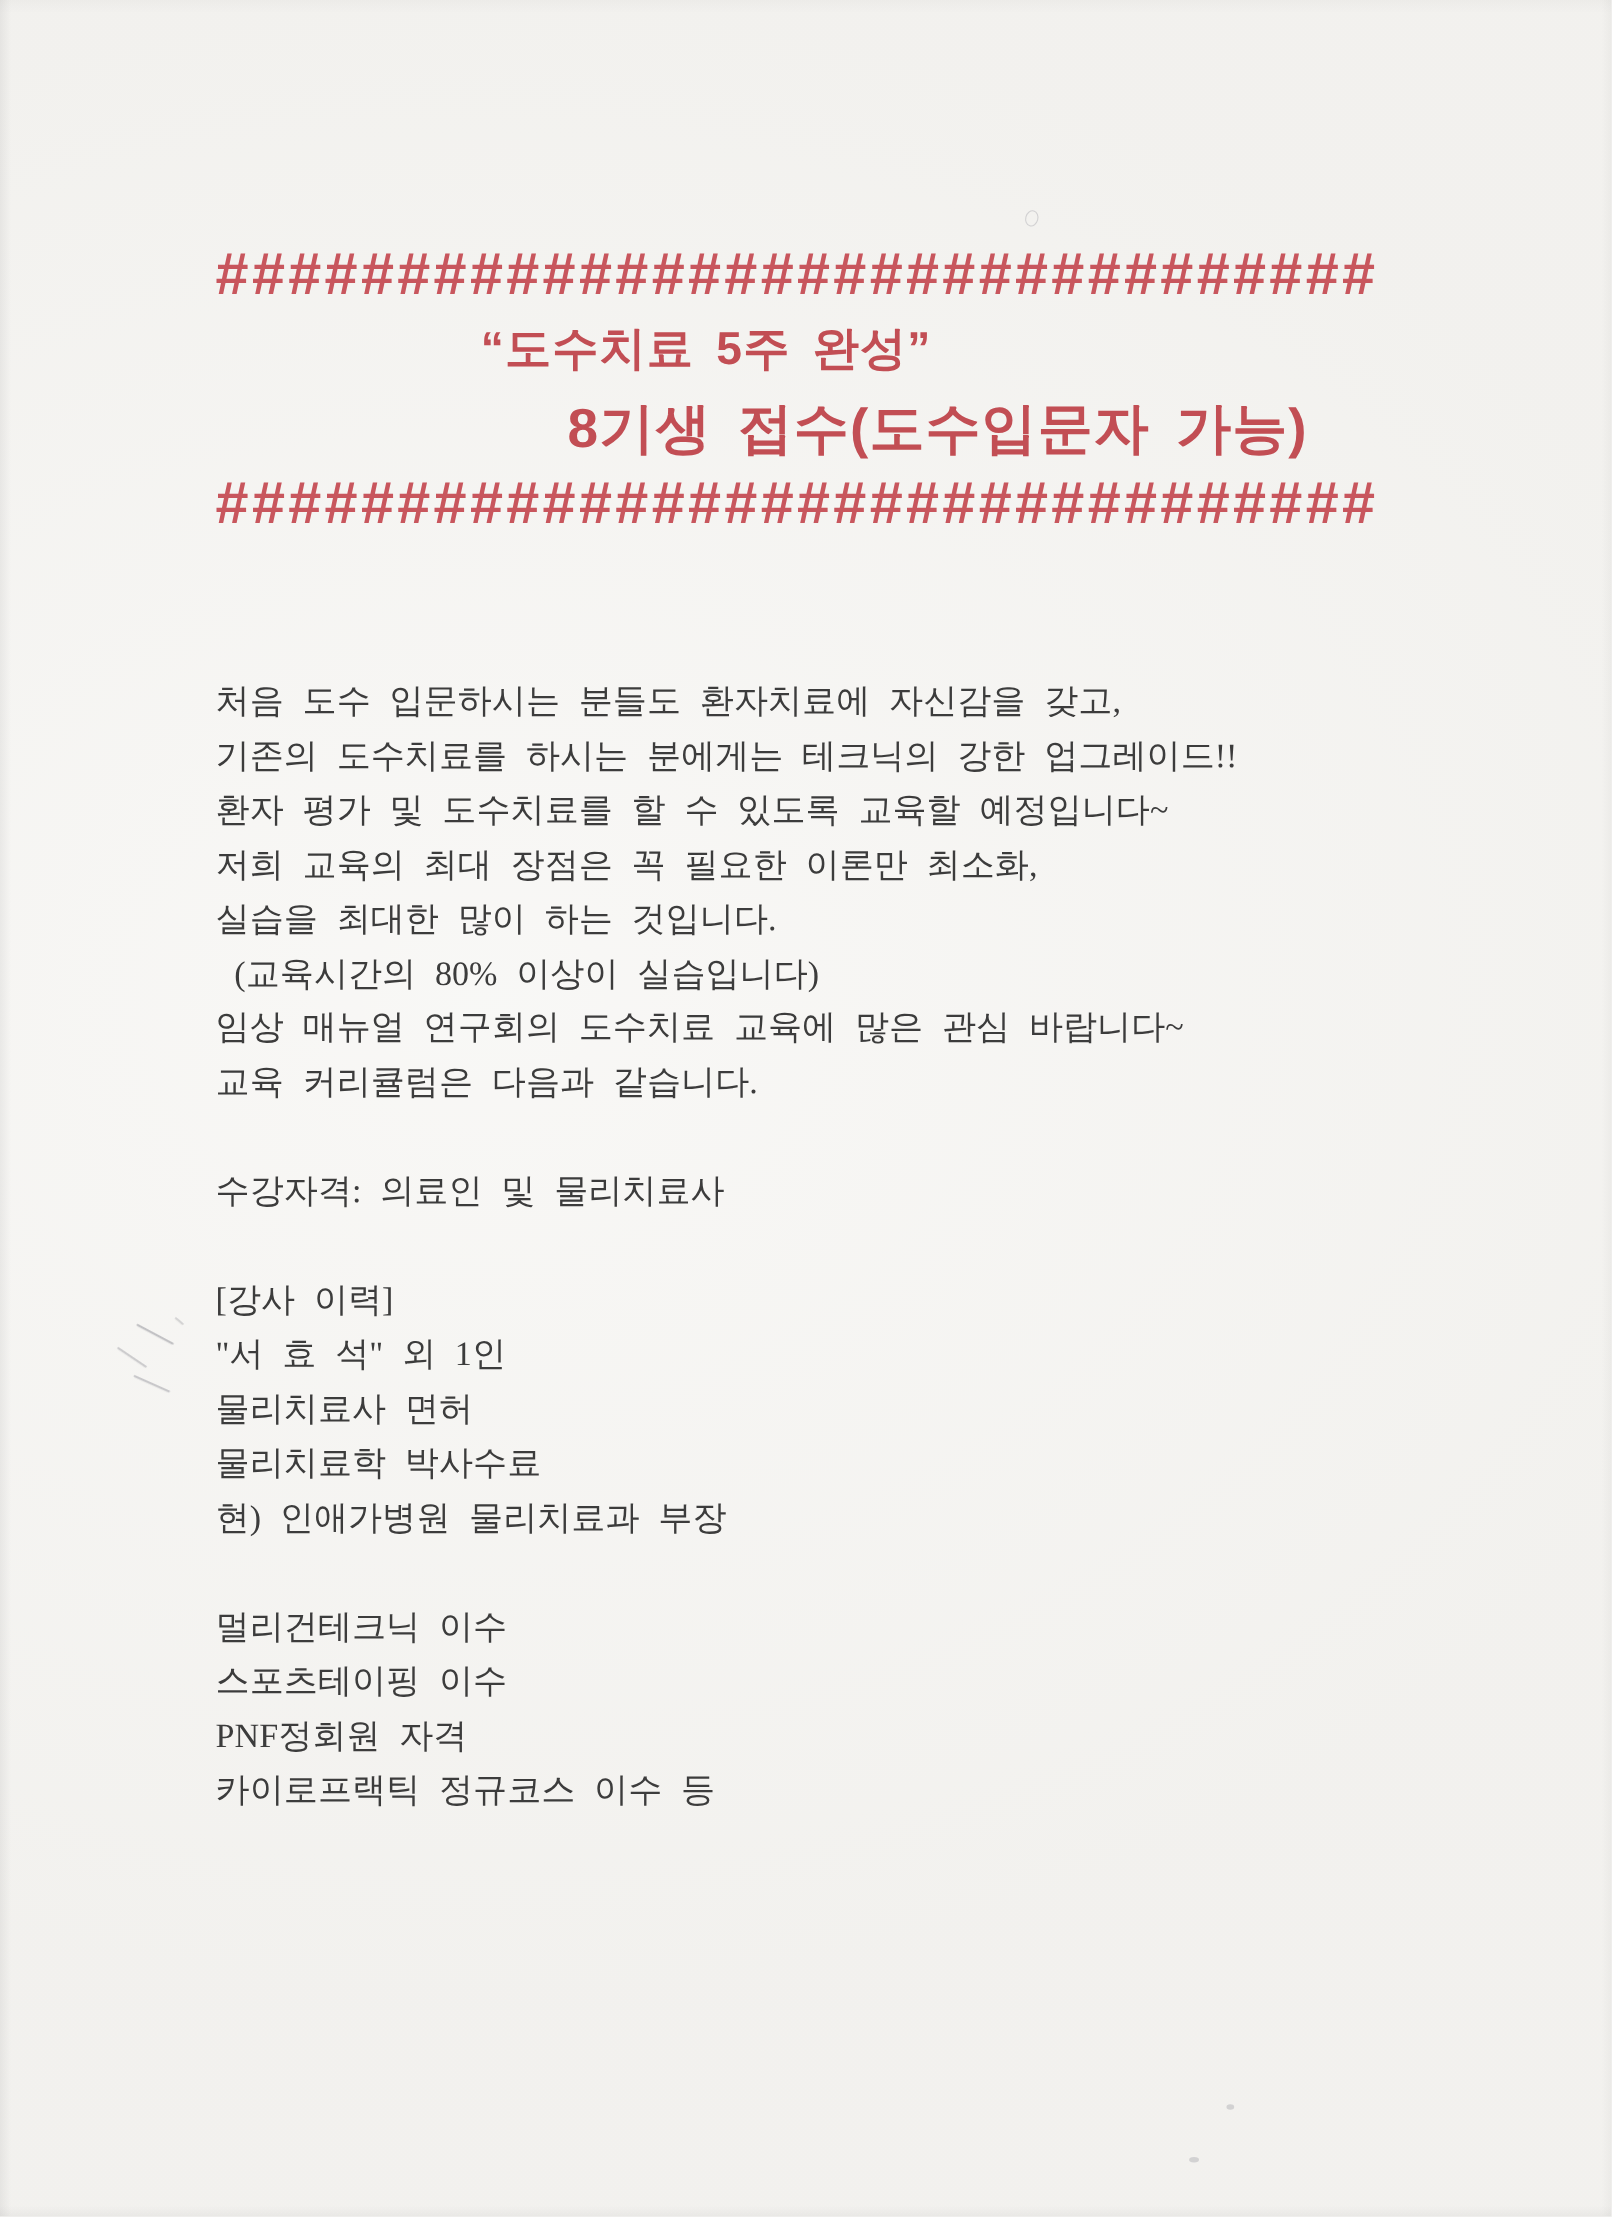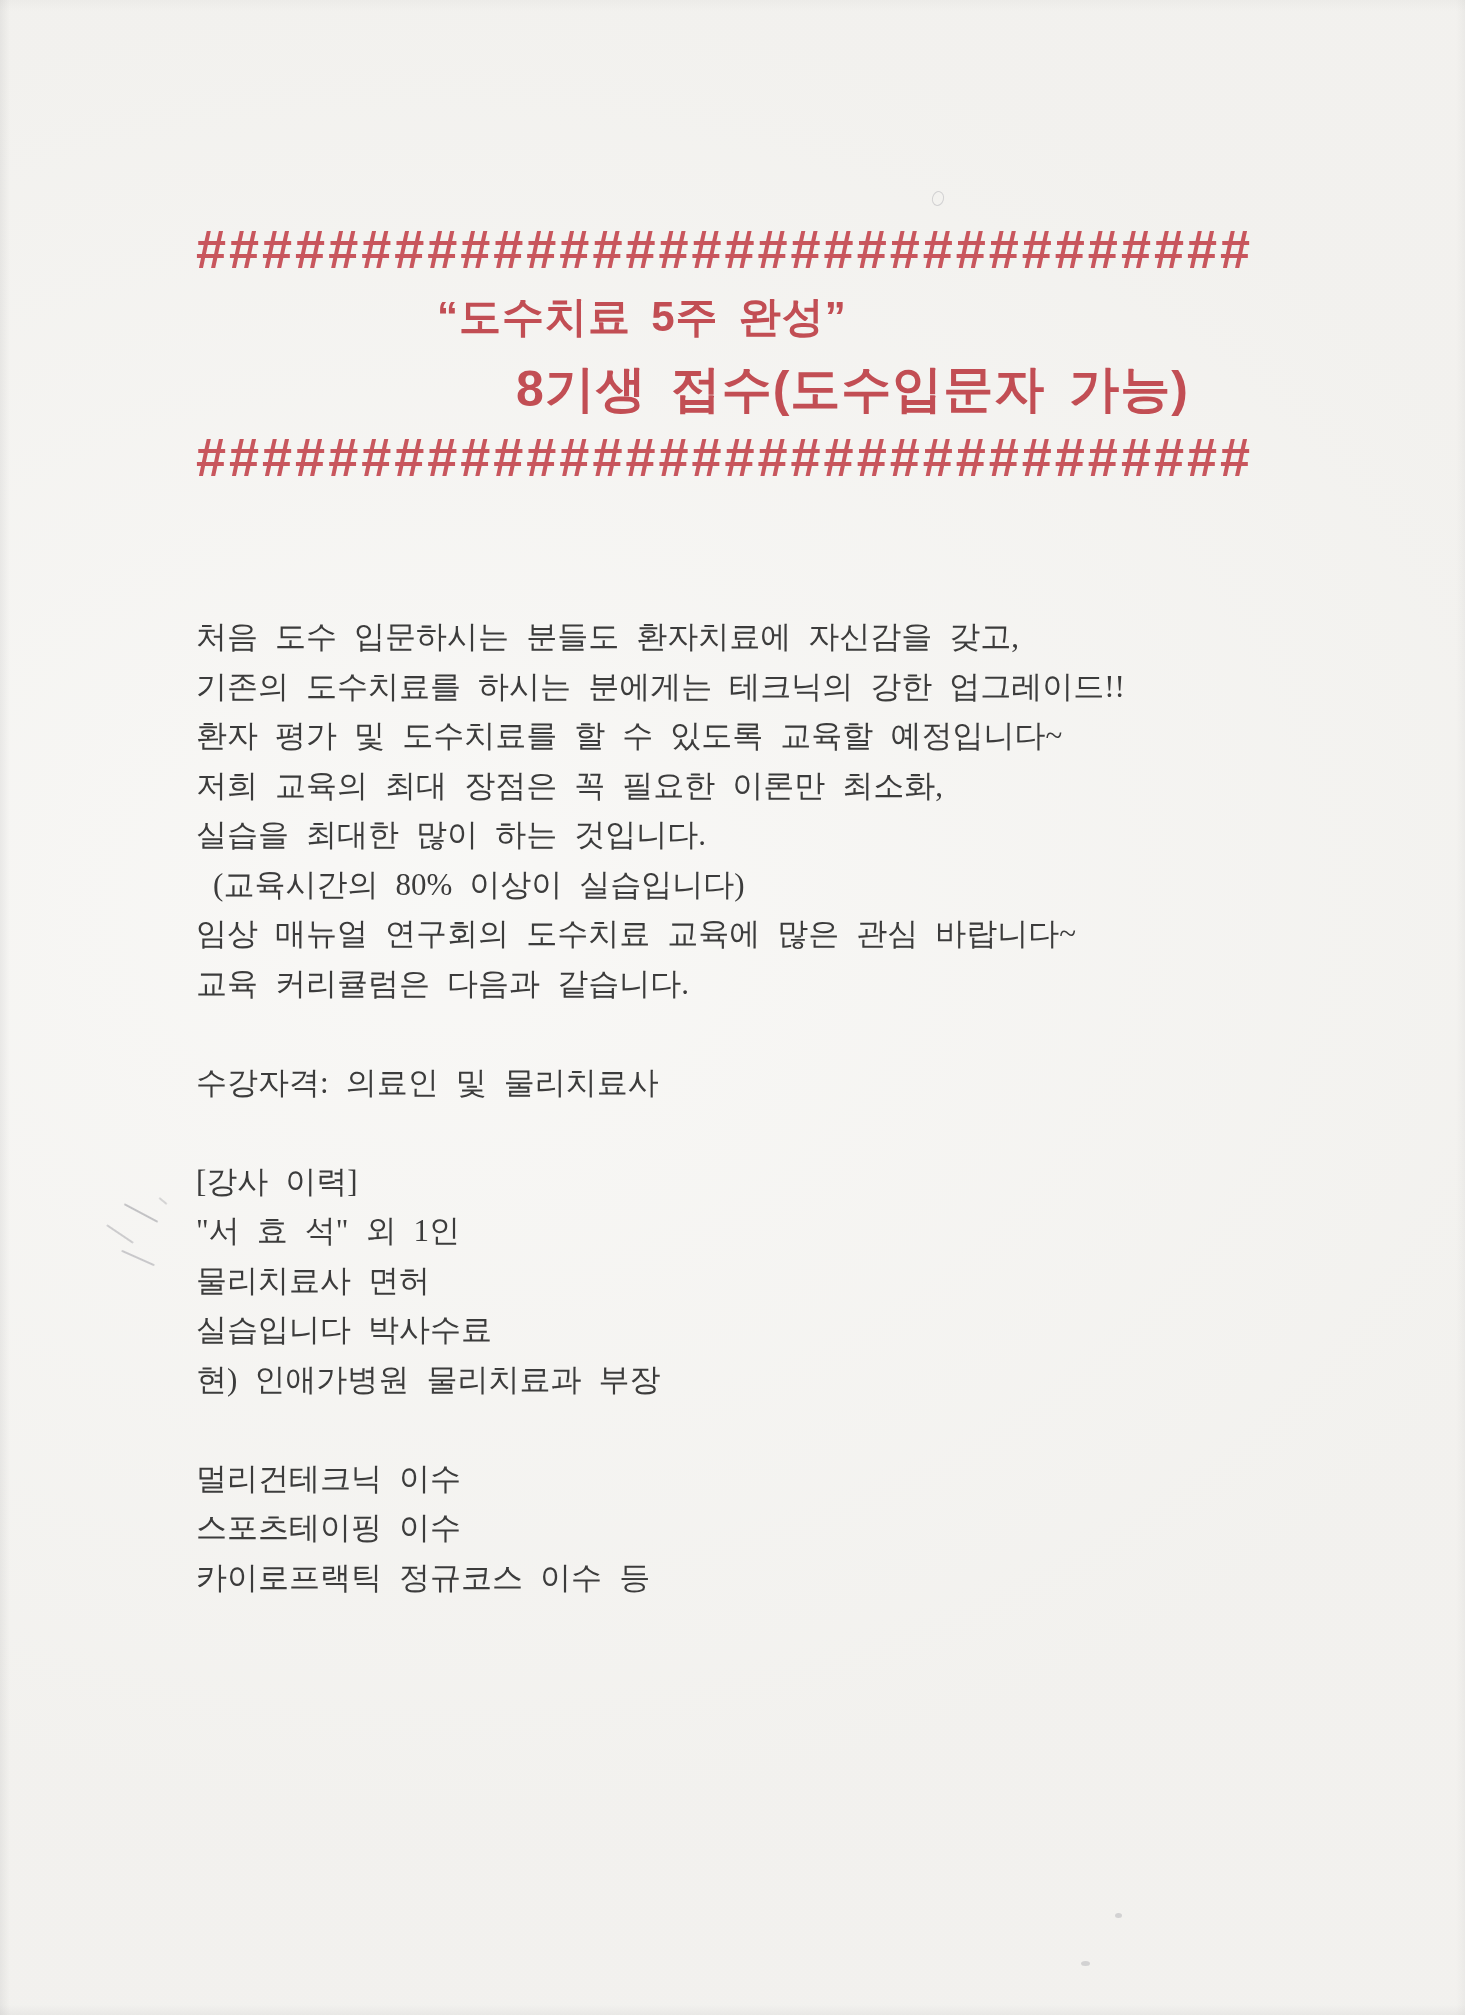--- a/index.html
+++ b/index.html
@@ -119,27 +119,28 @@
     </div>
 
     <div class="para">
       <div class="line">수강자격: 의료인 및 물리치료사</div>
     </div>
 
     <div class="para">
       <div class="line">[강사 이력]</div>
       <div class="line">"서 효 석" 외 1인</div>
       <div class="line">물리치료사 면허</div>
-      <div class="line">실습입니다 박사수료</div>
+      <div class="line">물리치료학 박사수료</div>
       <div class="line">현) 인애가병원 물리치료과 부장</div>
     </div>
 
     <div class="para">
       <div class="line">멀리건테크닉 이수</div>
       <div class="line">스포츠테이핑 이수</div>
+      <div class="line">PNF정회원 자격</div>
       <div class="line">카이로프랙틱 정규코스 이수 등</div>
     </div>
 
   </div>
 
   <div class="speck-ring"></div>
   <div class="scratch scratch-1"></div>
   <div class="scratch scratch-2"></div>
   <div class="scratch scratch-3"></div>
   <div class="scratch scratch-4"></div>

